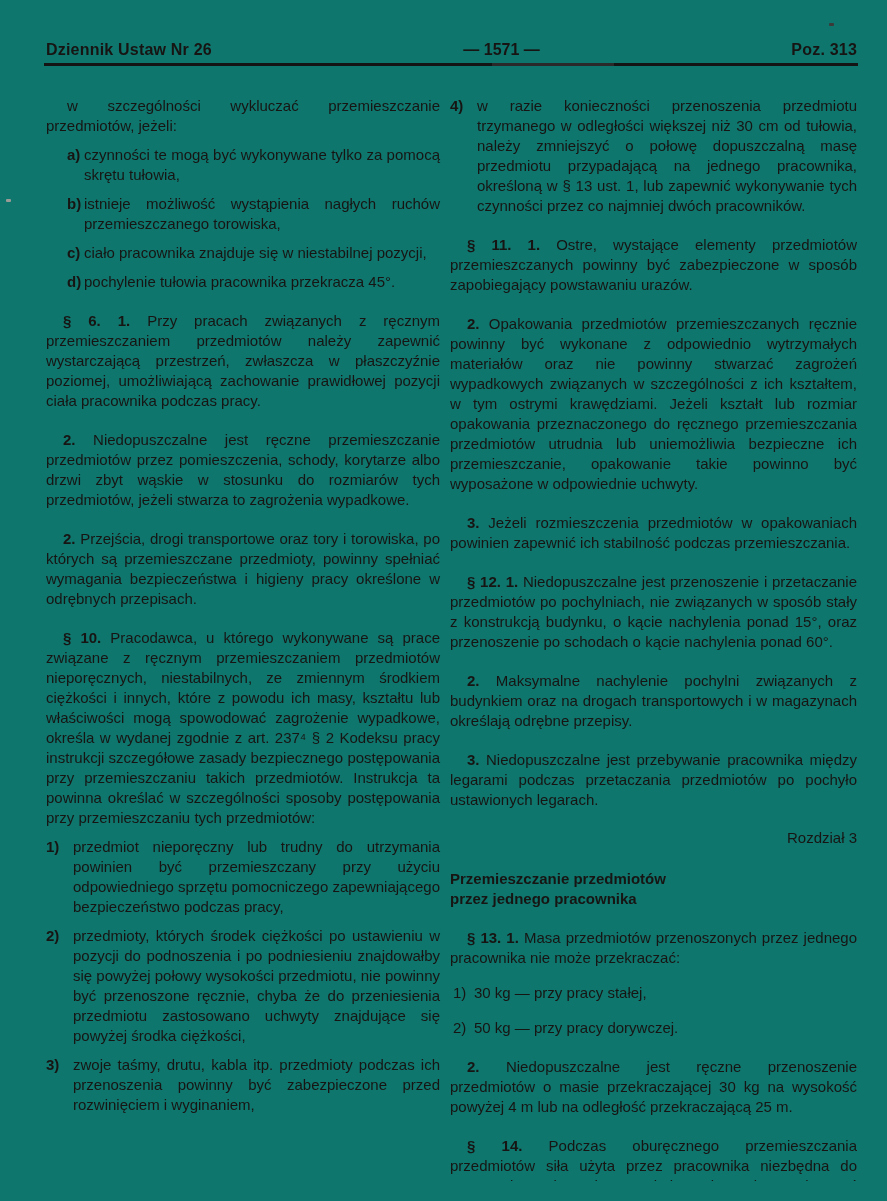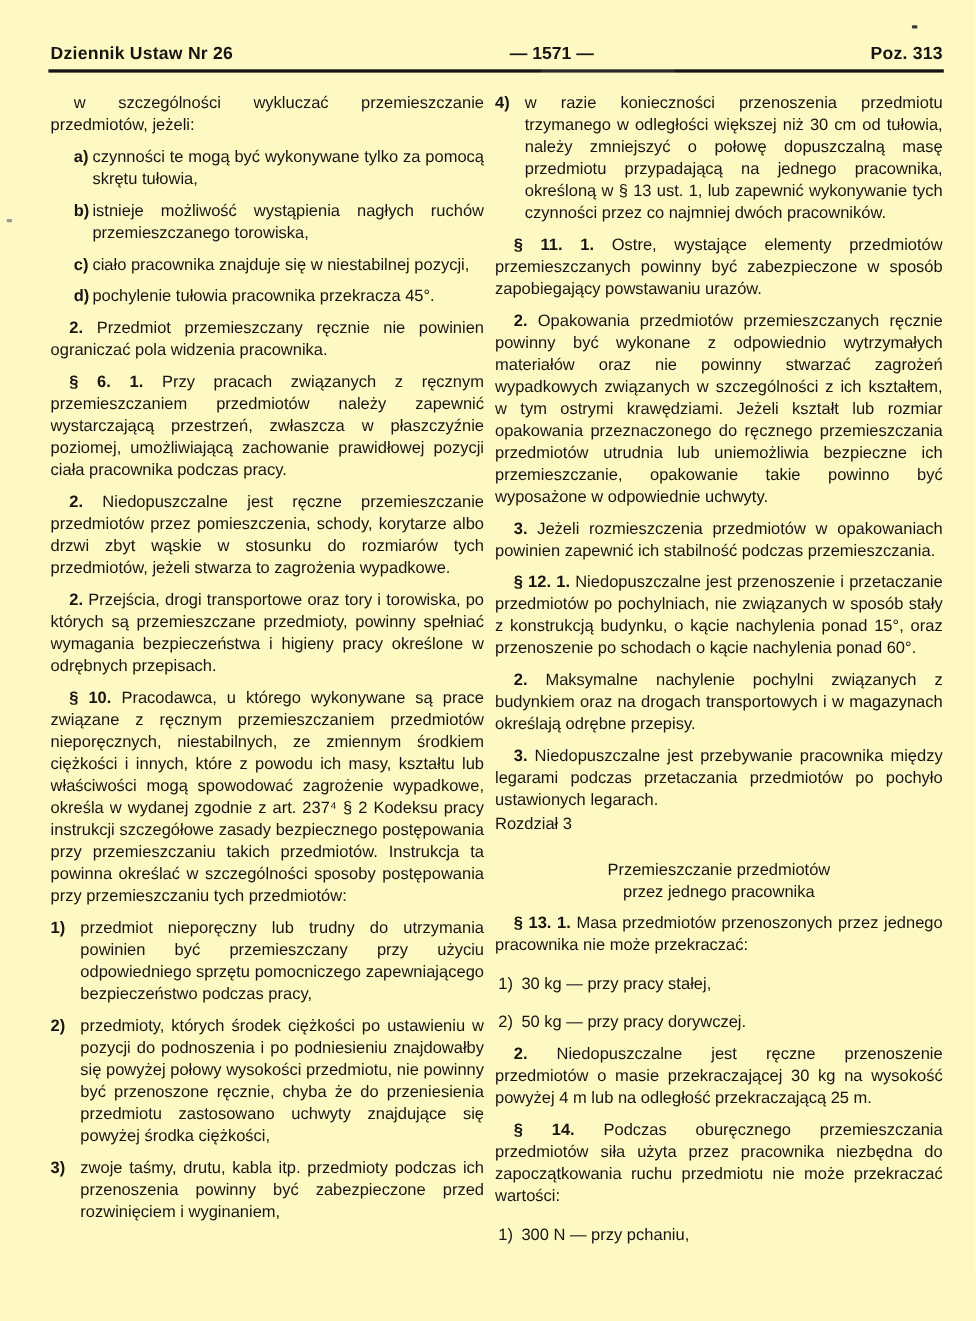--- a/index.html
+++ b/index.html
@@ -1,19 +1,19 @@
 <!DOCTYPE html>
 <html lang="pl"><head>
 <meta charset="utf-8">
 <style>
   html,body{margin:0;padding:0;background:#ffffff;}
   .page{
     position:relative;
     width:887px;height:1201px;
-    background:#fef9c3;
+    background:#0f766e;
     overflow:hidden;
     font-family:"Liberation Sans","DejaVu Sans",sans-serif;
     color:#171513;
     -webkit-font-smoothing:antialiased;
   }
   
   .header{
     position:absolute;top:40px;left:46px;right:30px;
     display:flex;justify-content:space-between;align-items:baseline;
     font-size:16px;line-height:20px;
@@ -30,36 +30,36 @@
   .s2{left:829px;top:23px;width:5px;height:3px;background:#3a3a38;}
   
   .columns{
     position:absolute;top:80px;left:46px;right:30px;bottom:20px;
     display:flex;gap:10px;overflow:hidden;
   }
   .col{font-size:15px;line-height:20px;text-align:justify;}
   .col-left{width:394px;flex:0 0 394px;}
   .col-right{width:407px;flex:0 0 407px;}
   p{margin:0;padding:0;}
-  .para{margin-top:9px;text-indent:17px;}
+  .para{margin-top:19px;text-indent:17px;}
   .para b{font-weight:700;}
   .cont{margin-top:0;text-indent:21px;}
   .item{display:flex;margin-top:9px;}
   .item .marker{font-weight:700;}
   .item .itxt{flex:1;text-align:justify;}
   .indent-letter{margin-left:21px;}
   .indent-letter .marker{flex:0 0 17px;}
   .indent-number{margin-left:0;}
   .indent-number .marker{flex:0 0 27px;}
   .indent-kg{margin-left:3px;margin-top:15px;}
   .indent-kg .marker{flex:0 0 21px;font-weight:400;}
-  .chapter{margin-top:2px;text-align:left;text-indent:0;}
-  .heading{margin-top:21px;text-align:center;font-weight:400;white-space:pre-line;text-indent:0;}
+  .chapter{margin-top:18px;text-align:right;text-indent:0;}
+  .heading{margin-top:21px;text-align:left;font-weight:700;white-space:pre-line;text-indent:0;}
   .heading + .para{}
-  .col > :first-child{margin-top:4px;}
+  .col > :first-child{margin-top:16px;}
 </style>
 </head>
 <body>
 
 <div class="page">
   <div class="speck s1"></div>
   <div class="speck s2"></div>
 
   <header class="header">
     <span class="h-left">Dziennik Ustaw Nr 26</span>
@@ -80,21 +80,20 @@
           <span class="itxt">istnieje możliwość wystąpienia nagłych ruchów przemieszczanego torowiska,</span>
         </div>
         <div class="item indent-letter">
           <span class="marker">c)</span>
           <span class="itxt">ciało pracownika znajduje się w niestabilnej pozycji,</span>
         </div>
         <div class="item indent-letter">
           <span class="marker">d)</span>
           <span class="itxt">pochylenie tułowia pracownika przekracza 45°.</span>
         </div>
-        <p class="para"><b>2.</b> <span>Przedmiot przemieszczany ręcznie nie powinien ograniczać pola widzenia pracownika.</span></p>
         <p class="para"><b>§ 6. 1.</b> <span>Przy pracach związanych z ręcznym przemieszczaniem przedmiotów należy zapewnić wystarczającą przestrzeń, zwłaszcza w płaszczyźnie poziomej, umożliwiającą zachowanie prawidłowej pozycji ciała pracownika podczas pracy.</span></p>
         <p class="para"><b>2.</b> <span>Niedopuszczalne jest ręczne przemieszczanie przedmiotów przez pomieszczenia, schody, korytarze albo drzwi zbyt wąskie w stosunku do rozmiarów tych przedmiotów, jeżeli stwarza to zagrożenia wypadkowe.</span></p>
         <p class="para"><b>2.</b> <span>Przejścia, drogi transportowe oraz tory i torowiska, po których są przemieszczane przedmioty, powinny spełniać wymagania bezpieczeństwa i higieny pracy określone w odrębnych przepisach.</span></p>
         <p class="para"><b>§ 10.</b> <span>Pracodawca, u którego wykonywane są prace związane z ręcznym przemieszczaniem przedmiotów nieporęcznych, niestabilnych, ze zmiennym środkiem ciężkości i innych, które z powodu ich masy, kształtu lub właściwości mogą spowodować zagrożenie wypadkowe, określa w wydanej zgodnie z art. 237⁴ § 2 Kodeksu pracy instrukcji szczegółowe zasady bezpiecznego postępowania przy przemieszczaniu takich przedmiotów. Instrukcja ta powinna określać w szczególności sposoby postępowania przy przemieszczaniu tych przedmiotów:</span></p>
         <div class="item indent-number">
           <span class="marker">1)</span>
           <span class="itxt">przedmiot nieporęczny lub trudny do utrzymania powinien być przemieszczany przy użyciu odpowiedniego sprzętu pomocniczego zapewniającego bezpieczeństwo podczas pracy,</span>
         </div>
         <div class="item indent-number">
           <span class="marker">2)</span>

